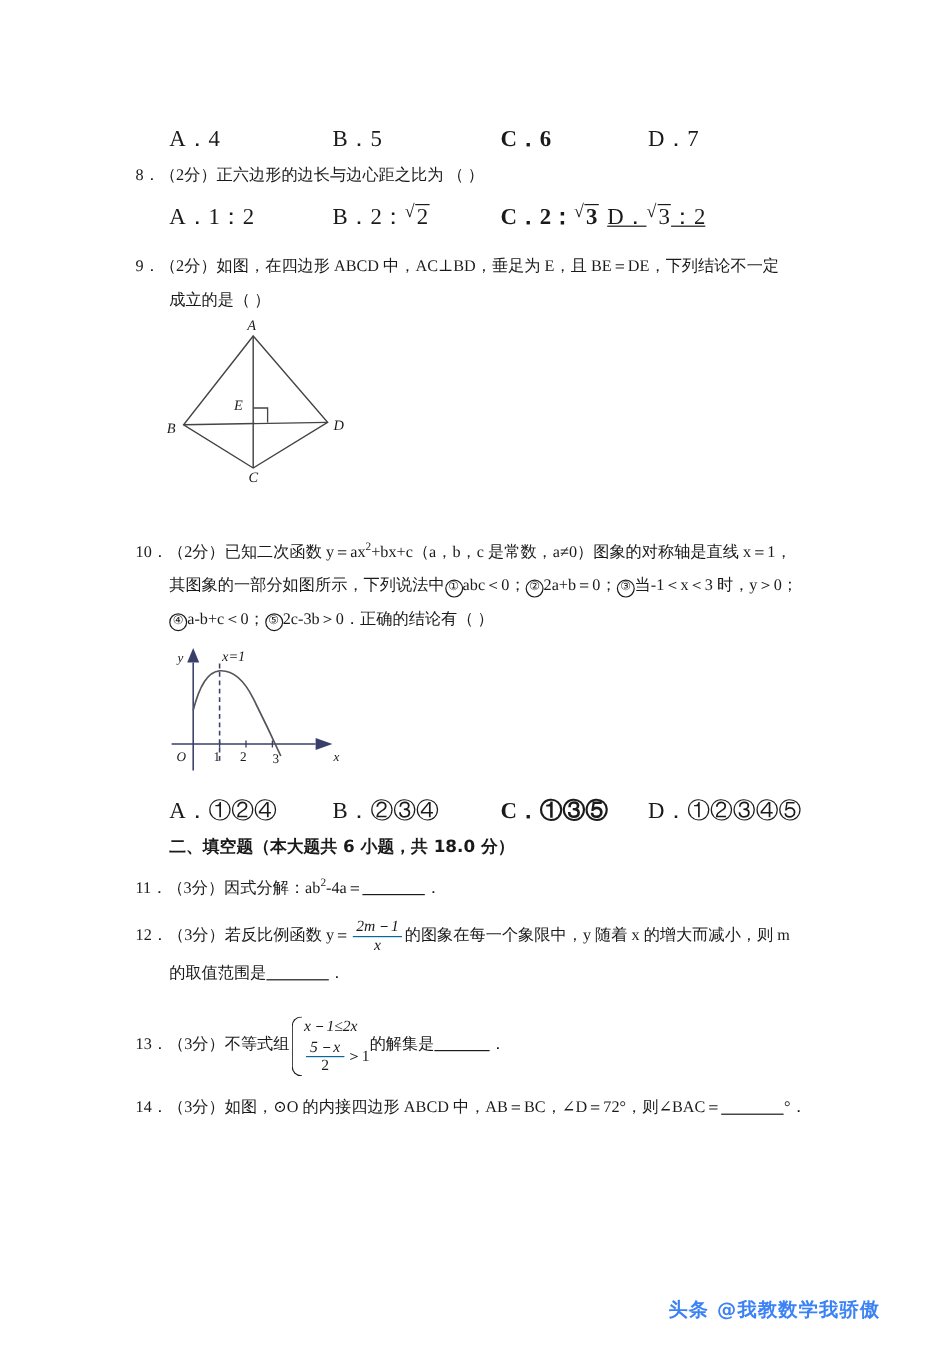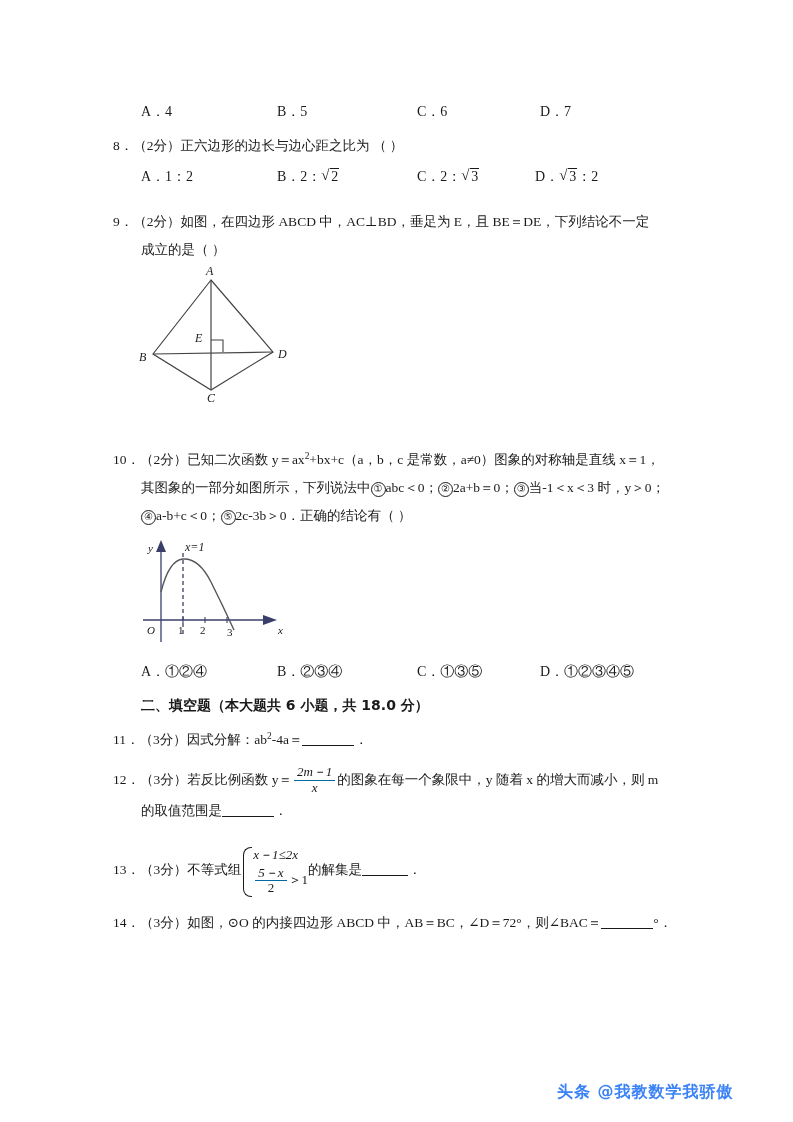--- a/index.html
+++ b/index.html
@@ -28,33 +28,33 @@
     line-height: 1.5;
     white-space: nowrap;
   }
   .indent {
     padding-left: 28px;
   }
   .opts {
     position: absolute;
     left: 113px;
     width: 600px;
-    font-size: 14px;
+    font-size: 19px;
     height: 22px;
   }
   .opt {
     position: absolute;
     top: 0;
     white-space: nowrap;
   }
   .opt.a { left: 28px; }
   .opt.b { left: 164px; }
-  .opt.c { left: 304px; }
+  .opt.c { left: 304px; font-weight: bold; }
   .opt.d { left: 427px; }
-  .opt.d2 { left: 422px; }
+  .opt.d2 { left: 393px; text-decoration: underline; }
   i, .it {
     font-style: italic;
   }
   .sec-head {
     position: absolute;
     left: 113px;
     font-size: 14px;
     font-weight: bold;
     white-space: nowrap;
     font-family: "DejaVu Sans", "Liberation Sans", sans-serif;

